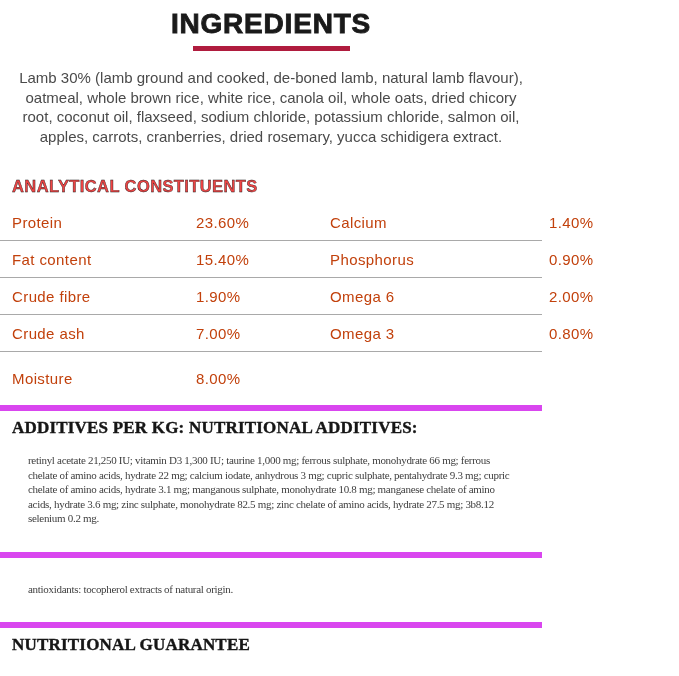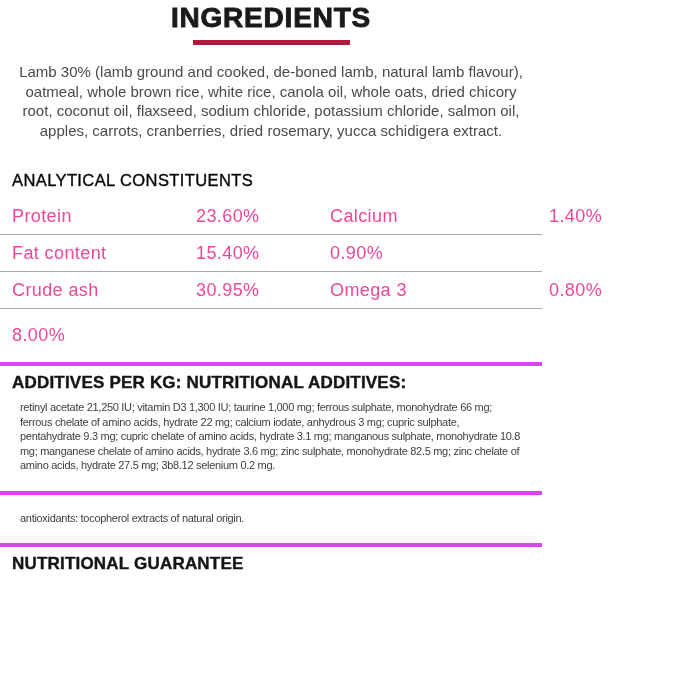--- a/index.html
+++ b/index.html
@@ -10,21 +10,21 @@
   body {
     width: 679px;
     height: 676px;
     overflow: hidden;
     font-family: "Liberation Sans", sans-serif;
     color: #1a1a1a;
   }
   .label-page {
     width: 542px;
     height: 676px;
-    padding-top: 3px;
+    padding-top: 9px;
     box-sizing: border-box;
   }
   
   .page-title {
     margin: 0;
     text-align: center;
     font-size: 28px;
     line-height: 30px;
     font-weight: 700;
     letter-spacing: 0.8px;
@@ -44,62 +44,63 @@
     font-size: 15px;
     line-height: 19.5px;
     letter-spacing: 0px;
     color: #4a4a4a;
   }
   
   .ac-heading {
     margin: 30px 12px 0;
     font-size: 16.5px;
     line-height: 20px;
-    font-weight: 400;
+    font-weight: 700;
     letter-spacing: 0.4px;
-    color: #000000;
+    color: #ef4444;
     -webkit-text-stroke: 0.4px #1a1a1a;
   }
   .ac-table {
     margin-top: 8px;
   }
   .ac-row {
     display: grid;
     grid-template-columns: 184px 90px 44px 219px 90px;
     align-items: center;
     height: 37px;
     padding-left: 12px;
     box-sizing: border-box;
     border-bottom: 1px solid #a9a9a9;
-    font-size: 18px;
+    font-size: 15px;
     letter-spacing: 0.4px;
-    color: #ec4899;
+    color: #c2410c;
   }
   .ac-row:last-child {
     border-bottom: none;
     height: 53px;
   }
   .ac-row .lab { text-align: left; }
   .ac-row .val { text-align: left; }
   
   .info-section {
-    border-top: 4px solid #d946ef;
+    border-top: 6px solid #d946ef;
     padding: 8px 12px 10px;
+    font-family: Liberation Serif, serif;
   }
   .info-section h2 {
     margin: 0 0 6px;
     font-size: 17px;
     line-height: 18px;
     font-weight: 700;
     letter-spacing: 0.2px;
     color: #161616;
     -webkit-text-stroke: 0.4px #161616;
   }
   .info-section p {
-    margin: 8px;
+    margin: 16px;
     font-size: 11px;
     line-height: 14.5px;
     letter-spacing: -0.3px;
     color: #3e3e3e;
   }
 </style>
 </head>
 <body>
 
 <main class="label-page">
@@ -116,30 +117,39 @@
       <span class="lab">Protein</span>
       <span class="val">23.60%</span>
       <span class="sp"></span>
       <span class="lab">Calcium</span>
       <span class="val">1.40%</span>
     </div>
     <div class="ac-row">
       <span class="lab">Fat content</span>
       <span class="val">15.40%</span>
       <span class="sp"></span>
+      <span class="lab">Phosphorus</span>
       <span class="val">0.90%</span>
     </div>
     <div class="ac-row">
+      <span class="lab">Crude fibre</span>
+      <span class="val">1.90%</span>
+      <span class="sp"></span>
+      <span class="lab">Omega 6</span>
+      <span class="val">2.00%</span>
+    </div>
+    <div class="ac-row">
       <span class="lab">Crude ash</span>
-      <span class="val">30.95%</span>
+      <span class="val">7.00%</span>
       <span class="sp"></span>
       <span class="lab">Omega 3</span>
       <span class="val">0.80%</span>
     </div>
     <div class="ac-row">
+      <span class="lab">Moisture</span>
       <span class="val">8.00%</span>
       <span class="sp"></span>
       <span class="lab"></span>
       <span class="val"></span>
     </div>
   </div>
 
   <section class="info-section">
     <h2>ADDITIVES PER KG: NUTRITIONAL ADDITIVES:</h2>
     <p>retinyl acetate 21,250 IU; vitamin D3 1,300 IU; taurine 1,000 mg; ferrous sulphate, monohydrate 66 mg; ferrous chelate of amino acids, hydrate 22 mg; calcium iodate, anhydrous 3 mg; cupric sulphate, pentahydrate 9.3 mg; cupric chelate of amino acids, hydrate 3.1 mg; manganous sulphate, monohydrate 10.8 mg; manganese chelate of amino acids, hydrate 3.6 mg; zinc sulphate, monohydrate 82.5 mg; zinc chelate of amino acids, hydrate 27.5 mg; 3b8.12 selenium 0.2 mg.</p>

